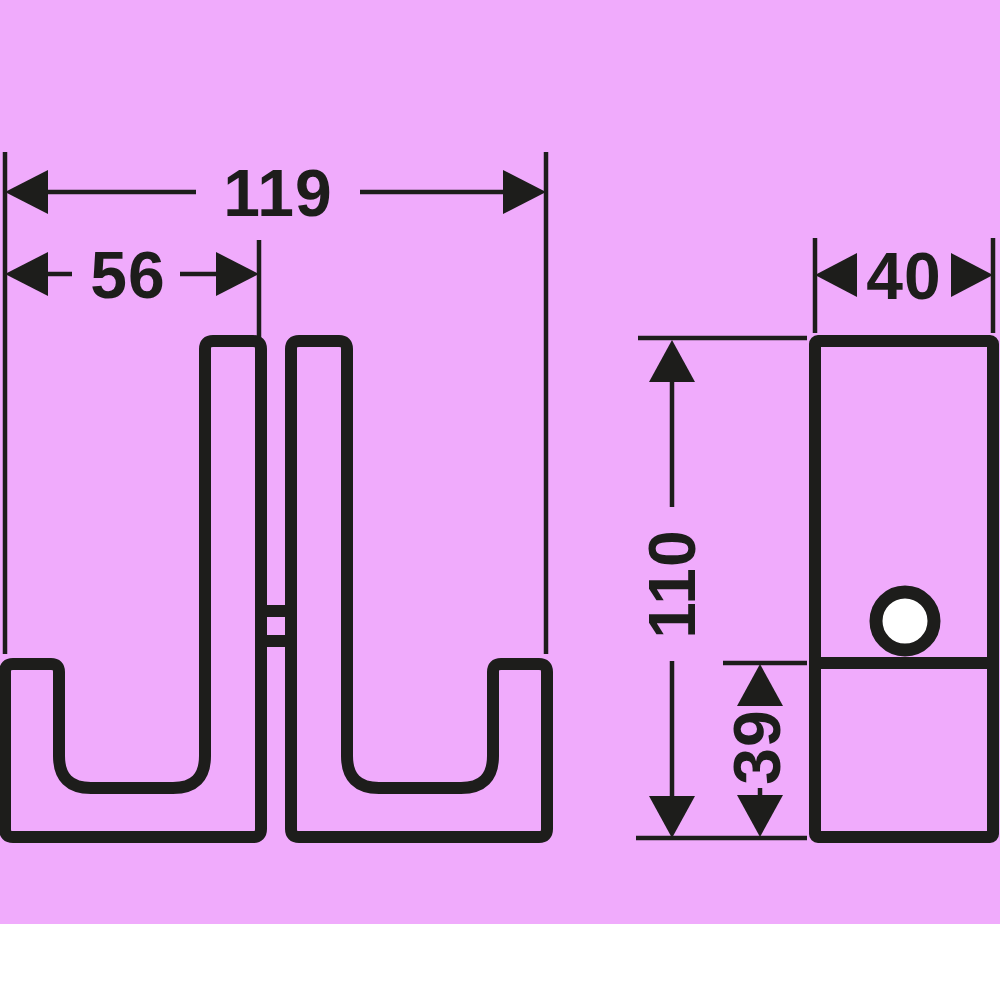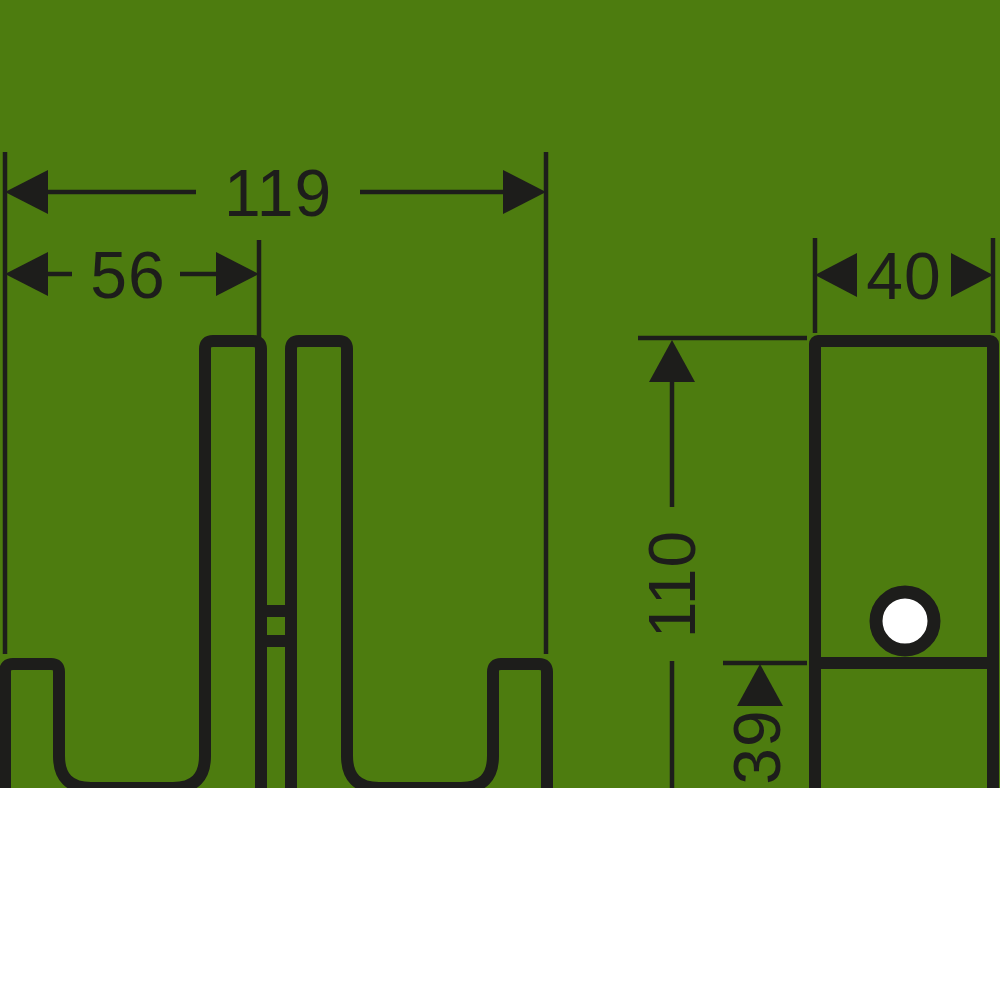--- a/index.html
+++ b/index.html
@@ -4,23 +4,24 @@
 <style>
   html, body {
     margin: 0;
     padding: 0;
     background: #ffffff;
     font-family: "Liberation Sans", sans-serif;
   }
   .stage {
     position: relative;
     width: 1000px;
-    height: 788px;
-    background: #4d7c0f;
+    height: 924px;
+    background: #f0abfc;
     overflow: hidden;
+    font-weight: bold;
   }
   svg { display: block; }
   .outline {
     fill: none;
     stroke: #1d1d1b;
     stroke-width: 12;
     stroke-linejoin: round;
     stroke-linecap: round;
   }
   .thick-line {

